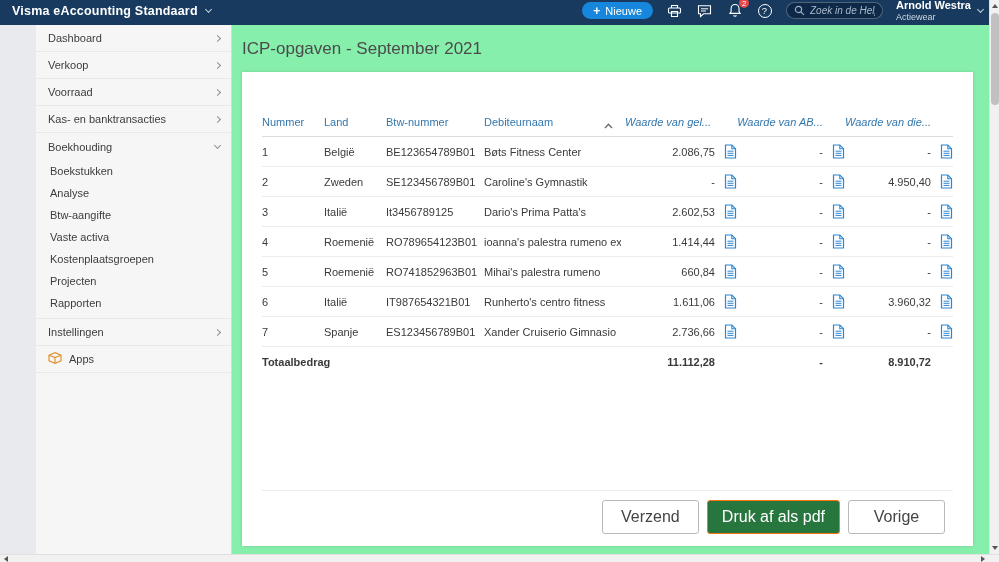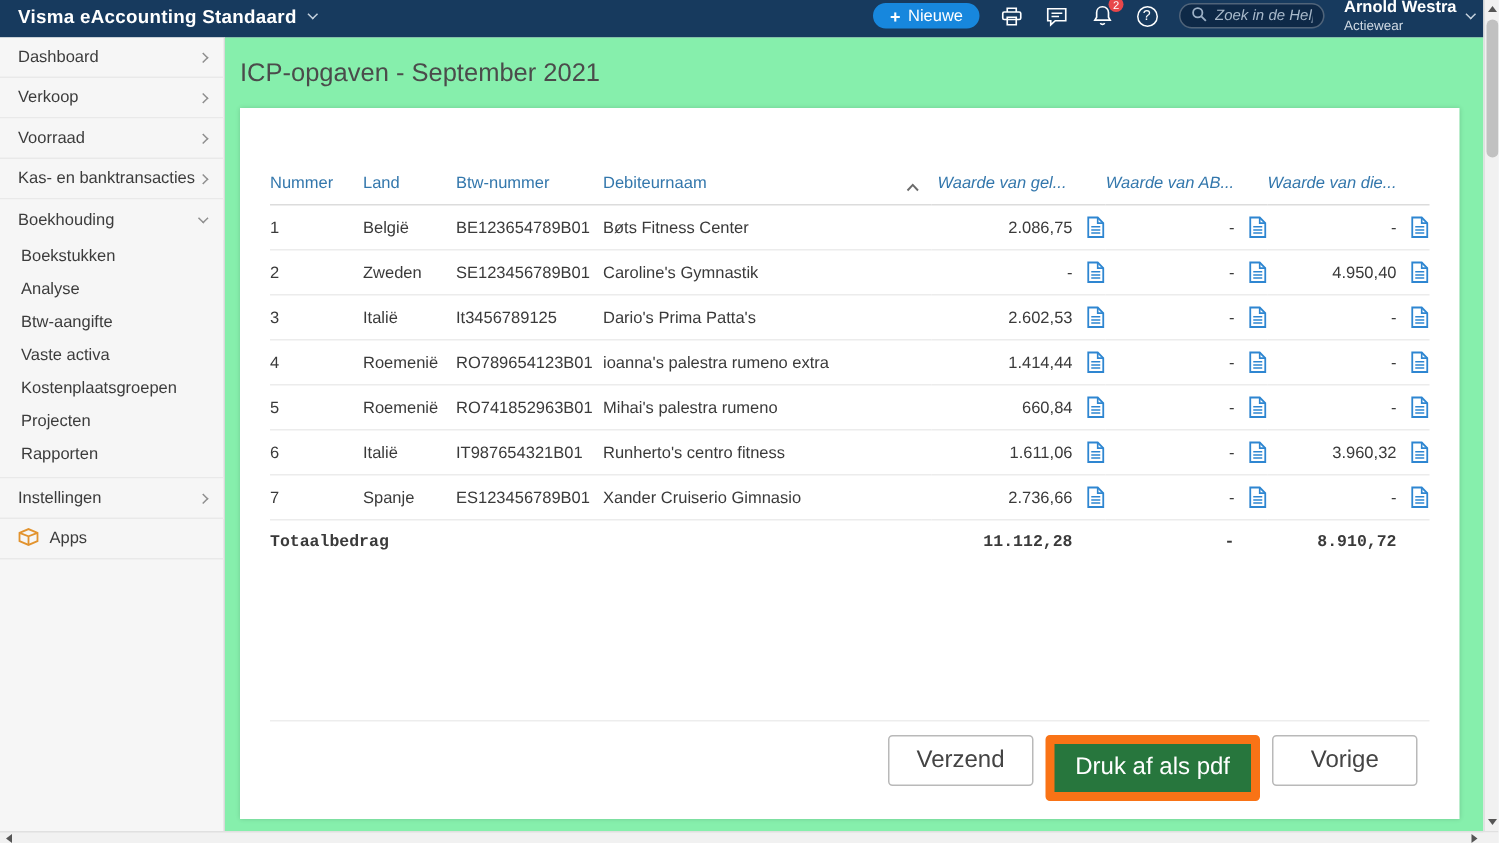--- a/index.html
+++ b/index.html
@@ -25,21 +25,21 @@
   .help-search { width:97px; height:17px; background:rgba(8,28,53,.55); border:1px solid rgba(255,255,255,.28); border-radius:9px; display:flex; align-items:center; padding:0 7px; gap:5px; }
   .help-search input { background:transparent; border:none; outline:none; color:#dfe7ef; font-size:10px; width:100%; font-family:inherit; }
   .help-search input::placeholder { font-style:italic; color:#a9bacb; }
   .user { display:flex; align-items:center; gap:7px; cursor:pointer; }
   .user-text { display:flex; flex-direction:column; line-height:1; }
   .user-name { font-size:11px; font-weight:700; margin-bottom:2px; }
   .user-company { font-size:9px; color:#cfd9e3; }
 
   
   .main-row { flex:1; display:flex; min-height:0; }
-  .sidebar { width:150px; background:#f6f6f6; border-right:1px solid #d9d9d9; font-size:11px; color:#3c3c3c; overflow:hidden; flex-shrink:0; }
+  .sidebar { width:196px; background:#f6f6f6; border-right:1px solid #d9d9d9; font-size:11px; color:#3c3c3c; overflow:hidden; flex-shrink:0;margin-left:36px; }
   .side-item { height:27px; display:flex; align-items:center; justify-content:space-between; padding:0 11px 0 12px; border-bottom:1px solid #e9e9e9; cursor:pointer; background:#f6f6f6; }
   .side-item.expanded { border-bottom:none; }
   .sub-list { border-bottom:1px solid #e9e9e9; padding-bottom:4px; }
   .sub-item { height:22px; display:flex; align-items:center; padding-left:14px; cursor:pointer; color:#3c3c3c; }
   .sub-item.active { background:#2173b8; color:#fff; }
   .apps-row { height:27px; display:flex; align-items:center; gap:7px; padding-left:12px; border-bottom:1px solid #e9e9e9; cursor:pointer; }
 
   
   .content { flex:1; display:flex; flex-direction:column; padding:13px 16px 8px 10px; min-width:0; background:#86efac; }
   .page-title { font-size:17px; font-weight:400; color:#4b4b4b; margin:1px 0 13px 0; }
@@ -47,27 +47,27 @@
   .period-row { margin-top:31px; display:flex; gap:10px; font-size:11px; color:#444; }
   .period-value { color:#333; }
 
   table { width:100%; border-collapse:collapse; table-layout:fixed; font-size:11px; color:#3a3a3a; margin-top:38px; }
   th { color:#3377ac; font-weight:400; text-align:left; padding:6px 0 8px; border-bottom:1px solid #dcdcdc; cursor:pointer; position:relative; }
   th.val-head { text-align:center; padding-right:22px; white-space:nowrap;font-style:italic; }
   th .sort-caret { position:absolute; right:8px; top:9px; }
   td { padding:7px 0; border-bottom:1px solid #ececec; overflow:hidden; white-space:nowrap; }
   .val-cell .val-wrap { display:flex; justify-content:flex-end; align-items:center; gap:9px; }
   .doc-icon { display:inline-flex; cursor:pointer; }
-  .total-row td { font-weight:700; border-bottom:none; padding:9px 0;font-family:Liberation Mono, monospace; }
+  .total-row td { font-weight:700; border-bottom:none; padding:9px 0; }
   .val-total { text-align:right; padding-right:22px !important; }
 
   .card-footer { margin-top:auto; border-top:1px solid #ededed; padding:9px 8px 12px 8px; display:flex; justify-content:flex-end; gap:8px; }
   .btn { height:17px; font-size:16px; border-radius:3px; min-width:97px; padding:16px 14px; cursor:pointer; font-family:inherit; display:flex; align-items:center; justify-content:center; }
   .btn-secondary { background:#fff; border:1px solid #b9b9b9; color:#444; }
-  .btn-primary { background:#27763d; border:6px solid #f97316; color:#fff; }
+  .btn-primary { background:#27763d; border:1px solid #f97316; color:#fff; }
 
   
   .v-scrollbar { width:10px; background:#f1f1f1; border-left:1px solid #e0e0e0; display:flex; flex-direction:column; align-items:center; flex-shrink:0; }
   .sb-btn { height:12px; display:flex; align-items:center; justify-content:center; width:100%; }
   .tri-up { width:0; height:0; border-left:3px solid transparent; border-right:3px solid transparent; border-bottom:4px solid #555; }
   .tri-down { width:0; height:0; border-left:3px solid transparent; border-right:3px solid transparent; border-top:4px solid #555; }
   .tri-left { width:0; height:0; border-top:3px solid transparent; border-bottom:3px solid transparent; border-right:4px solid #555; }
   .tri-right { width:0; height:0; border-top:3px solid transparent; border-bottom:3px solid transparent; border-left:4px solid #555; }
   .v-thumb { width:8px; height:92px; background:#c1c1c1; border-radius:4px; margin-top:1px; }
   .sb-fill { flex:1; }

